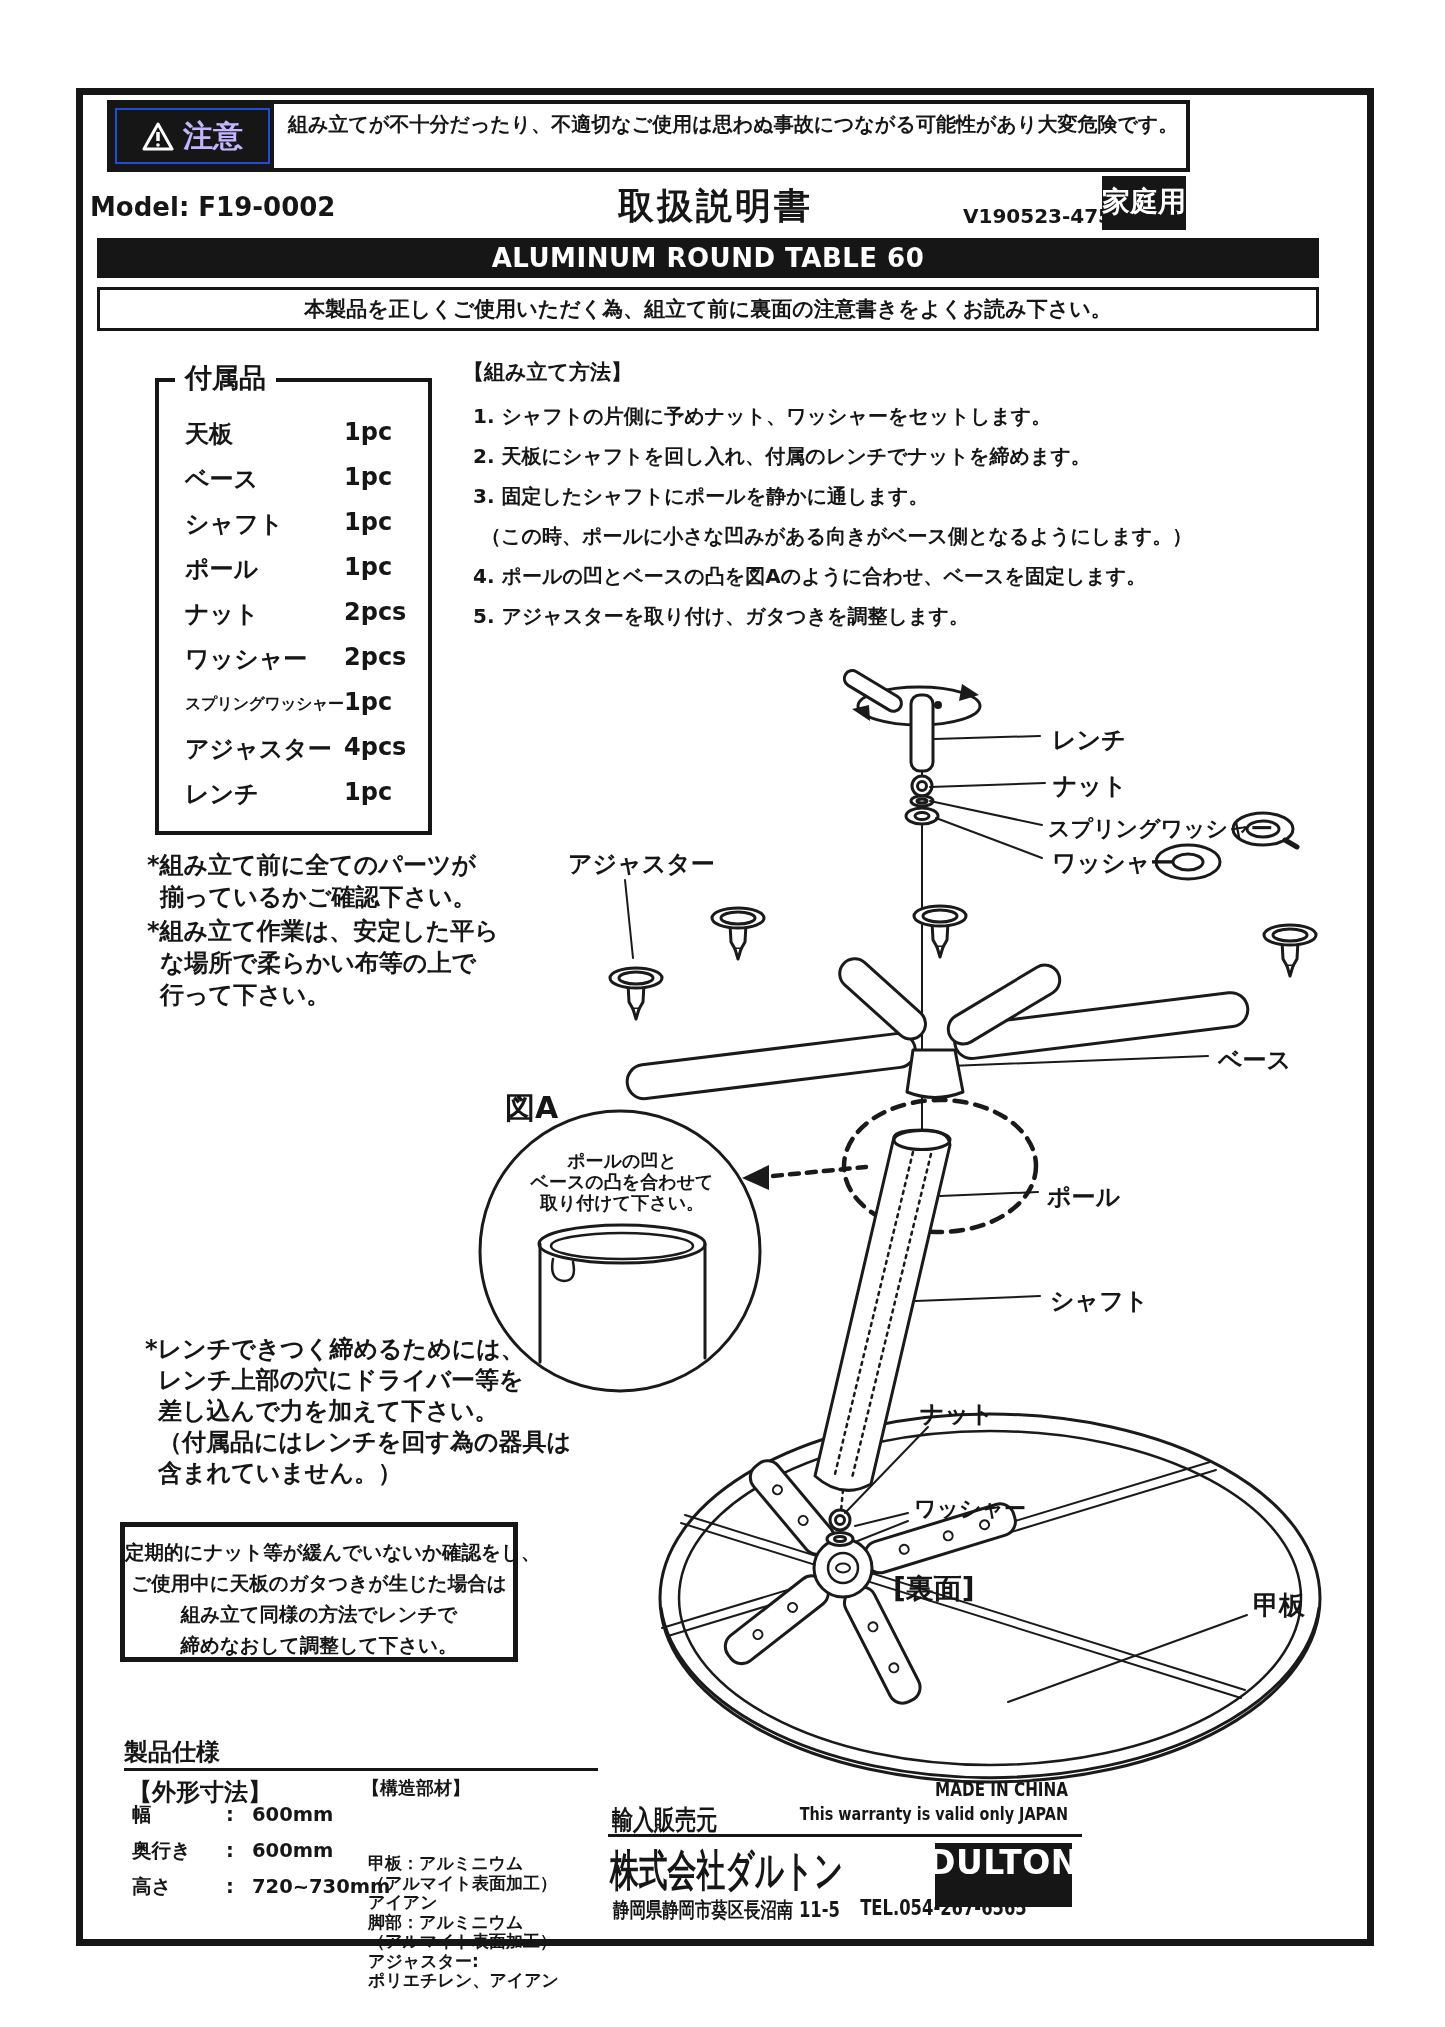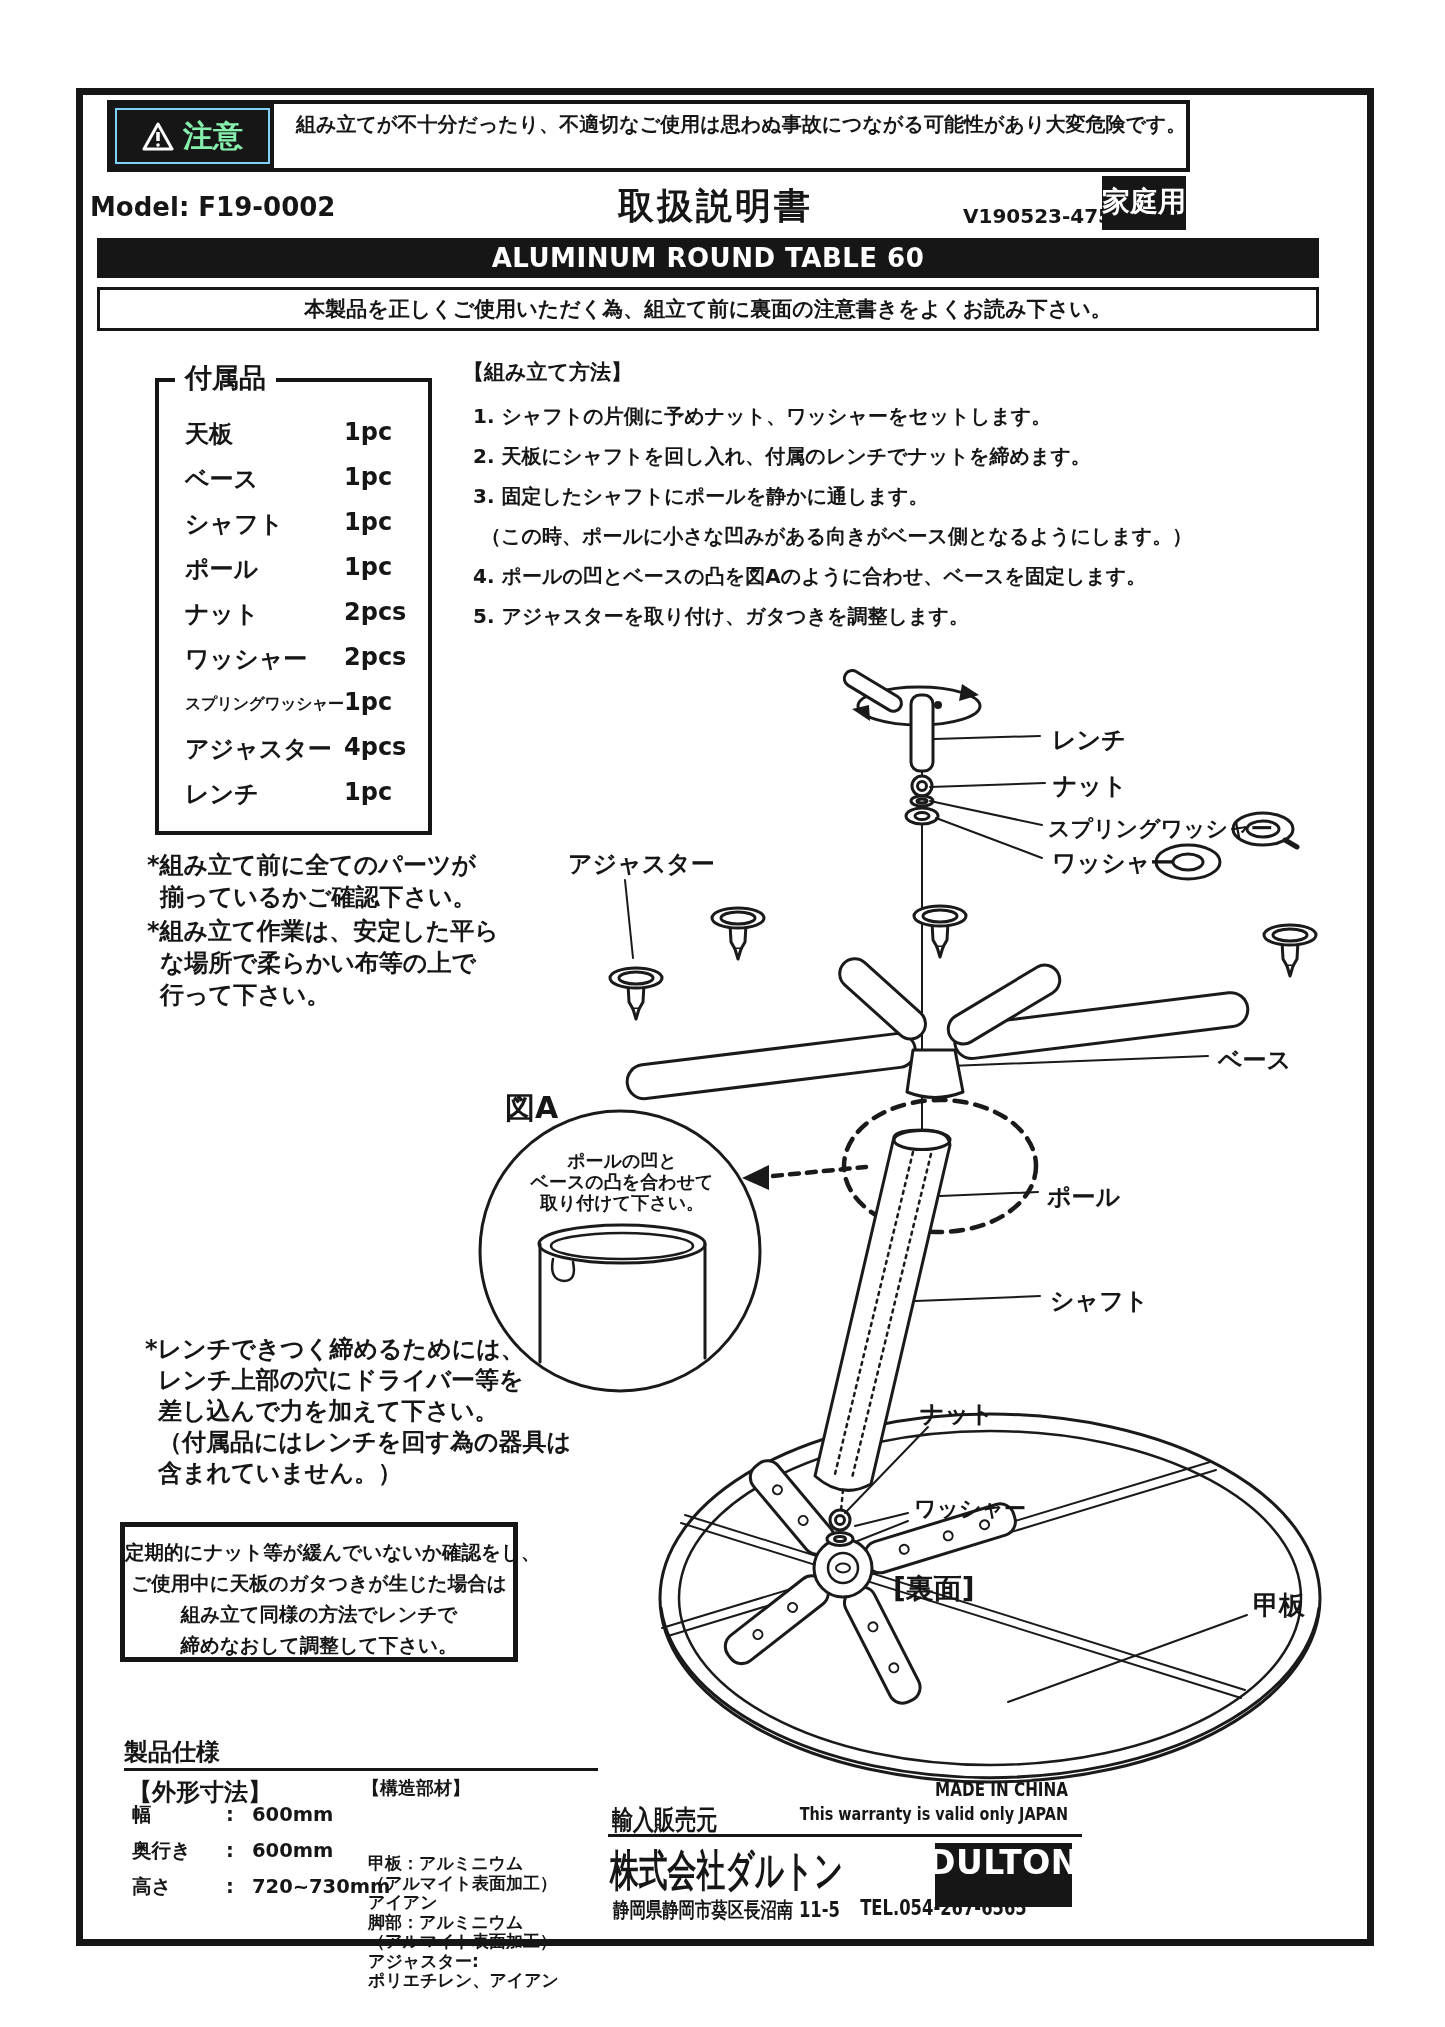--- a/index.html
+++ b/index.html
@@ -27,30 +27,30 @@
   .cx { transform:scaleX(0.78); transform-origin:0 50%; }
   .cxr { transform:scaleX(0.8); transform-origin:100% 50%; }
 </style>
 </head>
 <body>
 
 <div class="abs frame" style="left:76px; top:88px; width:1298px; height:1858px;"></div>
 
 <div class="abs" style="left:107px; top:100px; width:1083px; height:72px; border:4px solid #161616; background:#fff; display:flex; align-items:stretch;">
   <div style="background:#161616; padding:4px; margin:0; width:163px; flex:0 0 auto;">
-    <div style="border:2px solid #7dd3fc; height:100%; display:flex; align-items:center; justify-content:center; gap:9px; color:#86efac;">
+    <div style="border:2px solid #1d4ed8; height:100%; display:flex; align-items:center; justify-content:center; gap:9px; color:#c4b5fd;">
       <svg width="32" height="29" viewBox="0 0 32 29">
         <polygon points="16,2 30,27 2,27" fill="none" stroke="#fff" stroke-width="3" stroke-linejoin="round"></polygon>
         <line x1="16" y1="10" x2="16" y2="19" stroke="#fff" stroke-width="3.5"></line>
         <circle cx="16" cy="23" r="1.8" fill="#fff"></circle>
       </svg>
       <span class="b" style="font-size:30px;">注意</span>
     </div>
   </div>
-  <div style="padding:7px 0 8px 14px;margin-left:8px;">
+  <div style="padding:7px 0 8px 14px;">
     <div class="b nw" style="font-size:20px; line-height:26px;">組み立てが不十分だったり、不適切なご使用は思わぬ事故につながる可能性があり大変危険です。</div>
   </div>
 </div>
 
 <div class="abs b nw" style="left:90px; top:192px; font-size:26px;">Model: F19-0002</div>
 <div class="abs b nw" style="left:618px; top:182px; font-size:36px; letter-spacing:3px;">取扱説明書</div>
 <div class="abs b nw" style="left:963px; top:204px; font-size:20px; font-weight:600;">V190523-475-1/2</div>
 <div class="abs blackbar b" style="left:1102px; top:176px; width:84px; height:54px; font-size:28px; line-height:52px;">家庭用</div>
 
 <div class="abs blackbar b" style="left:97px; top:238px; width:1222px; height:40px; font-size:26px; line-height:40px; letter-spacing:0.5px;">ALUMINUM ROUND TABLE 60</div>

